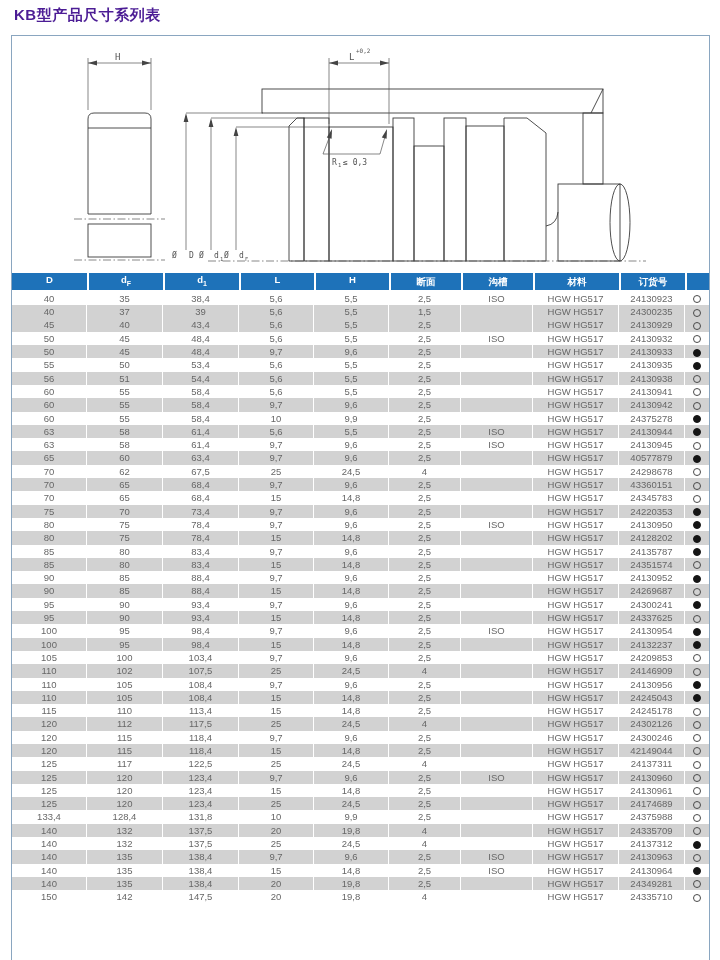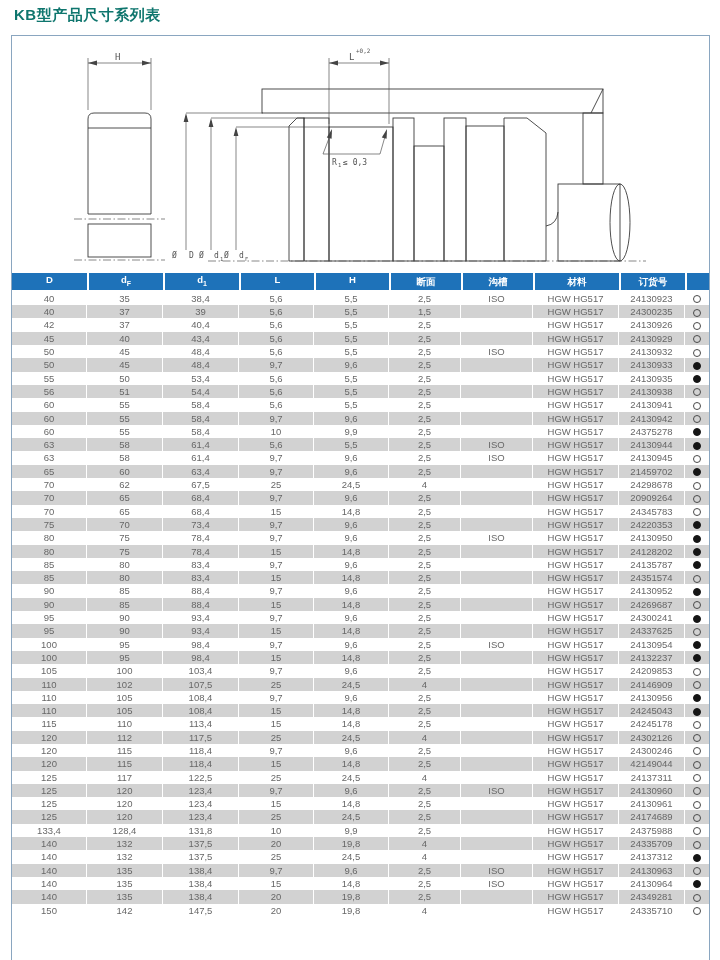--- a/index.html
+++ b/index.html
@@ -3,21 +3,21 @@
 <meta charset="utf-8">
 <style>
   html,body{margin:0;padding:0;}
   body{
     width:720px;height:960px;overflow:hidden;background:#ffffff;
     font-family:"Liberation Sans","DejaVu Sans",sans-serif;
     position:relative;
   }
   .page-title{
     position:absolute;left:14px;top:6px;
-    font-size:15px;font-weight:bold;color:#0f766e;letter-spacing:.5px;
+    font-size:15px;font-weight:bold;color:#4c1d95;letter-spacing:.5px;
   }
   .frame{
     position:absolute;left:11px;top:35px;width:699px;height:940px;
     border:1px solid #8aa6c0;box-sizing:border-box;background:#fff;
   }
   .drawing{display:block;width:697px;height:237px;}
   table.dim{
     border-collapse:separate;border-spacing:0;width:697px;table-layout:fixed;
   }
   table.dim th,table.dim td{box-sizing:border-box;padding:0;margin:0;}
@@ -192,32 +192,20 @@
           <td>37</td>
           <td>39</td>
           <td>5,6</td>
           <td>5,5</td>
           <td>1,5</td>
           <td></td>
           <td>HGW HG517</td>
           <td>24300235</td>
           <td><span class="dot"></span></td>
         </tr>
-        <tr class="even">
-          <td>42</td>
-          <td>37</td>
-          <td>40,4</td>
-          <td>5,6</td>
-          <td>5,5</td>
-          <td>2,5</td>
-          <td></td>
-          <td>HGW HG517</td>
-          <td>24130926</td>
-          <td><span class="dot"></span></td>
-        </tr>
         <tr class="odd">
           <td>45</td>
           <td>40</td>
           <td>43,4</td>
           <td>5,6</td>
           <td>5,5</td>
           <td>2,5</td>
           <td></td>
           <td>HGW HG517</td>
           <td>24130929</td>
@@ -333,21 +321,21 @@
         </tr>
         <tr class="odd">
           <td>65</td>
           <td>60</td>
           <td>63,4</td>
           <td>9,7</td>
           <td>9,6</td>
           <td>2,5</td>
           <td></td>
           <td>HGW HG517</td>
-          <td>21459702</td>
+          <td>40577879</td>
           <td><span class="dot filled"></span></td>
         </tr>
         <tr class="even">
           <td>70</td>
           <td>62</td>
           <td>67,5</td>
           <td>25</td>
           <td>24,5</td>
           <td>4</td>
           <td></td>
@@ -357,21 +345,21 @@
         </tr>
         <tr class="odd">
           <td>70</td>
           <td>65</td>
           <td>68,4</td>
           <td>9,7</td>
           <td>9,6</td>
           <td>2,5</td>
           <td></td>
           <td>HGW HG517</td>
-          <td>20909264</td>
+          <td>43360151</td>
           <td><span class="dot"></span></td>
         </tr>
         <tr class="even">
           <td>70</td>
           <td>65</td>
           <td>68,4</td>
           <td>15</td>
           <td>14,8</td>
           <td>2,5</td>
           <td></td>

